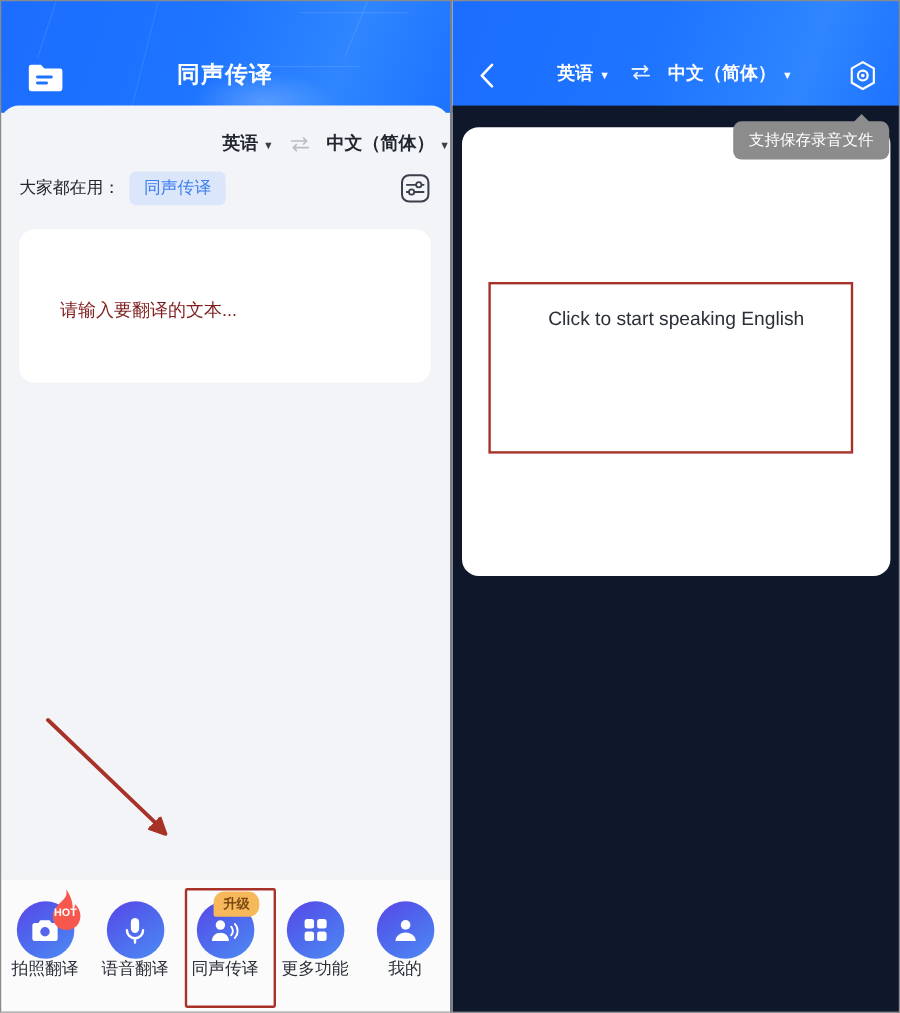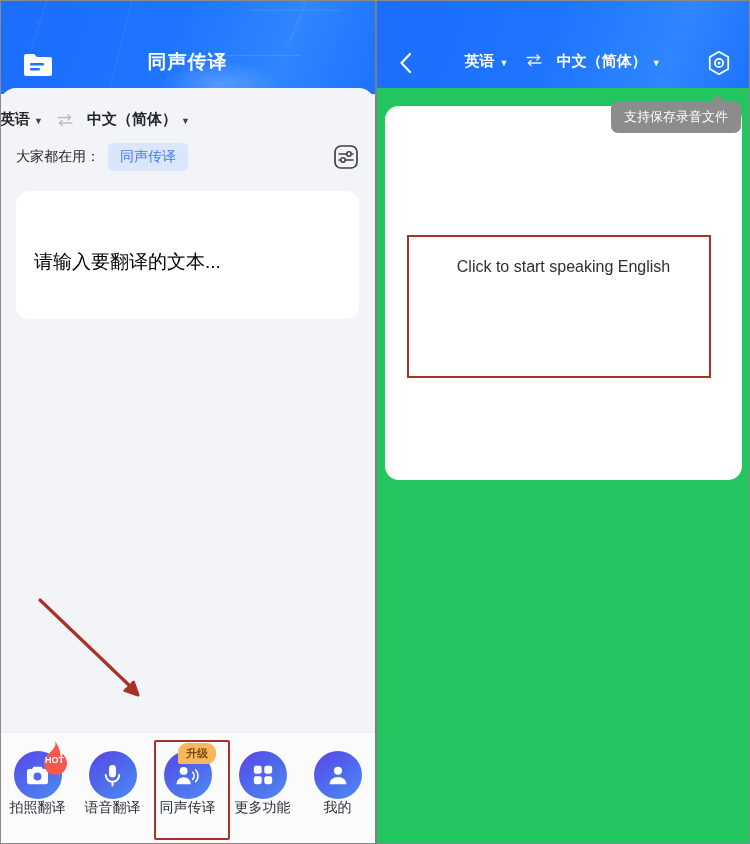--- a/index.html
+++ b/index.html
@@ -41,41 +41,41 @@
     color:#fff; font-size:19px; font-weight:bold; letter-spacing:1px;
   }
   .folder-icon{ position:absolute; left:22px; top:52px; width:32px; height:26px; }
 
   
   .sheet{
     position:absolute; left:0; top:88px; width:375px; height:756px;
     background:#f2f4f7; border-radius:16px 16px 0 0;
   }
   .lang-row{
-    display:flex; align-items:center; justify-content:flex-start;
+    display:flex; align-items:center; justify-content:flex-end;
     gap:12px; padding-top:22px; font-size:15px; font-weight:bold; color:#22262e;
   }
   .lang-row .caret{ font-size:9px; color:#3a3f48; margin-left:4px; }
   .swap-icon{ width:20px; height:16px; opacity:.55; }
 
   .hot-row{
     display:flex; align-items:center; padding:14px 16px 0 16px;
   }
   .hot-row .lbl{ font-size:14px; color:#22262e; }
   .chip{
     margin-left:8px; background:#dbe6fb; color:#3d7ef0;
     font-size:14px; padding:5px 12px; border-radius:5px;
   }
   .slider-btn{ margin-left:auto; width:26px; height:26px; }
 
   .textarea-card{
     margin:20px 16px 0 16px; height:128px; background:#fff;
     border-radius:13px; padding:58px 18px 0 18px;
   }
-  .textarea-card .ph{ font-size:19px; color:#000000; }
+  .textarea-card .ph{ font-size:15px; color:#7f1d1d;margin-left:16px; }
 
   
   .arrow{ position:absolute; left:20px; top:588px; width:180px; height:130px; }
 
   
   .nav{
     position:absolute; left:0; bottom:0; width:375px; height:112px;
     background:#fbfbfc; border-top:1px solid #eceef1;
     display:flex; align-items:flex-start; padding-top:18px;
   }
@@ -116,21 +116,21 @@
   .r-back{ position:absolute; left:22px; top:52px; width:14px; height:22px; }
   .r-langs{
     position:absolute; left:0; right:0; top:52px; text-align:center;
     color:#fff; font-size:15px; font-weight:bold;
   }
   .r-langs .caret{ font-size:9px; margin:0 2px 0 5px; }
   .r-gear{ position:absolute; right:18px; top:50px; width:26px; height:26px; }
 
   .r-body{
     position:absolute; left:0; top:88px; width:373px; height:756px;
-    background:#22c55e;
+    background:#0f172a;
   }
   .tooltip{
     position:absolute; right:9px; top:13px; z-index:25;
     background:#8c8c8c; color:#fff; font-size:13px;
     padding:7px 13px; border-radius:7px; white-space:nowrap;
   }
   .tooltip .tip{
     position:absolute; right:16px; top:-6px;
     width:0; height:0; border-left:7px solid transparent;
     border-right:7px solid transparent; border-bottom:7px solid #8c8c8c;

